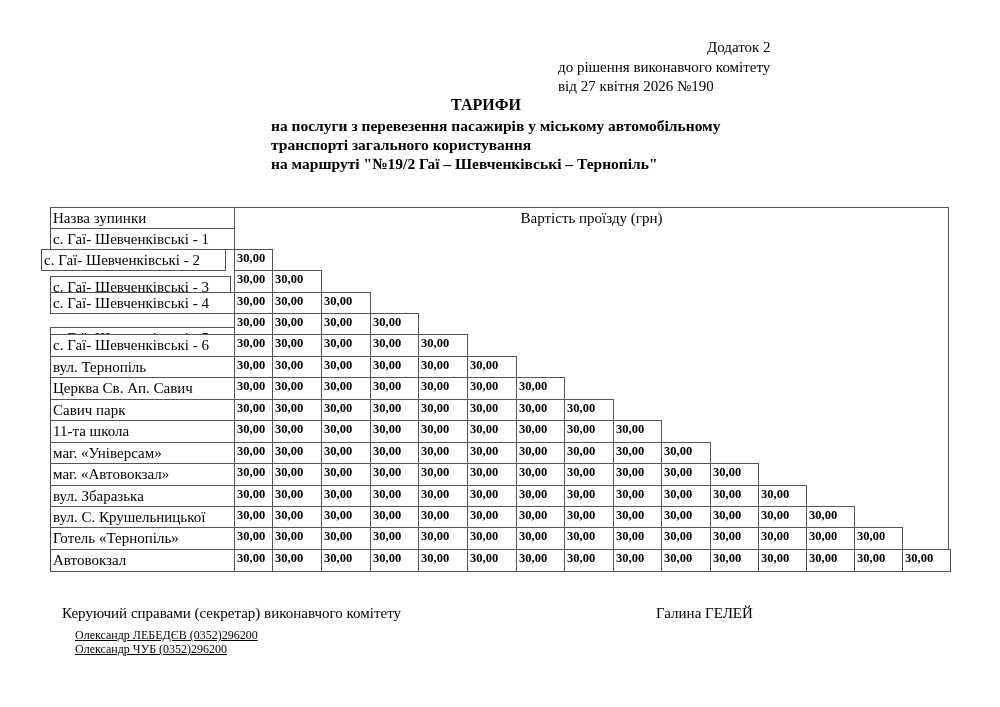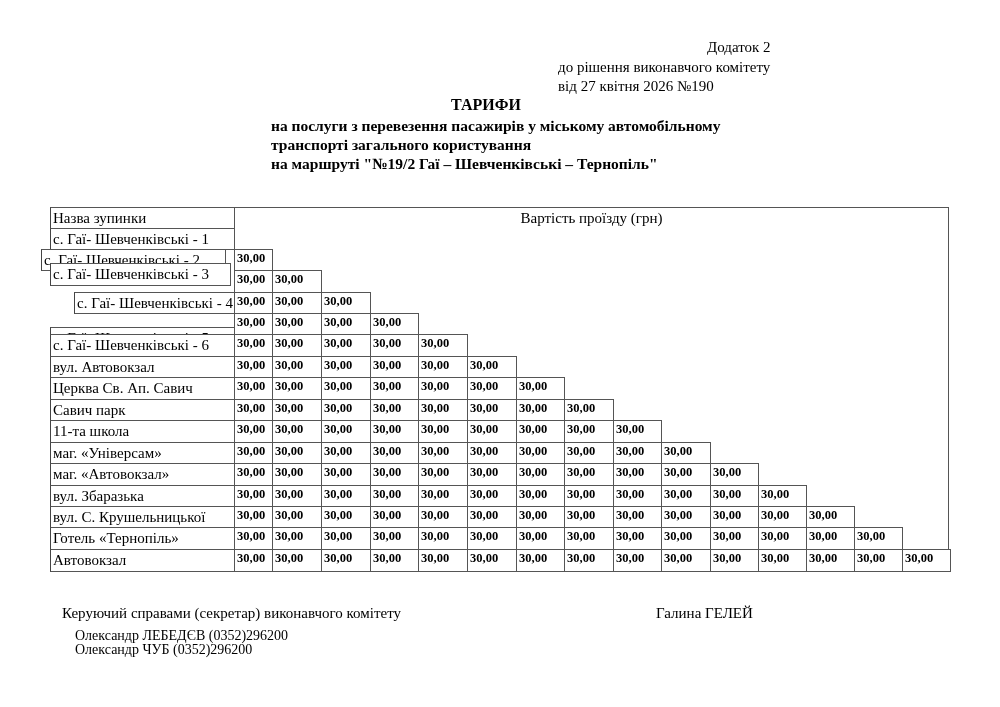--- a/index.html
+++ b/index.html
@@ -8,60 +8,60 @@
   .abs { position: absolute; white-space: nowrap; }
   .annex { font-size: 15px; line-height: 19px; }
   .title { font-weight: bold; font-size: 16px; }
   .subtitle { font-weight: bold; font-size: 15.5px; line-height: 19px; }
   #grid { position: absolute; left: 0; top: 0; width: 1000px; height: 707px; }
   .cell { position: absolute; box-sizing: border-box; border: 1px solid #555; background: #fff; }
   .name-cell { font-size: 15px; padding-left: 2px; line-height: 20px; border-left: 1.5px solid #444; }
   .head-cell { font-size: 15px; line-height: 20px; }
   .price-cell { font-size: 12.5px; font-weight: bold; padding-left: 2px; line-height: 16px; }
   .sig { font-size: 15px; }
-  .contact { font-size: 14px; }
+  .contact { font-size: 12px; text-decoration: underline; }
 </style>
 </head>
 <body>
 
 <div class="abs annex" style="left:707px; top:38px;">Додаток 2</div>
 <div class="abs annex" style="left:558px; top:58px;">до рішення виконавчого комітету</div>
 <div class="abs annex" style="left:558px; top:77px;">від 27 квітня 2026 №190</div>
 
 <div class="abs title" style="left:451px; top:96px;">ТАРИФИ</div>
 <div class="abs subtitle" style="left:271px; top:116px;">на послуги з перевезення пасажирів у міському автомобільному</div>
 <div class="abs subtitle" style="left:271px; top:135px;">транспорті загального користування</div>
 <div class="abs subtitle" style="left:271px; top:154px;">на маршруті "№19/2 Гаї – Шевченківські – Тернопіль"</div>
 
 <div id="grid">
   <div class="cell head-cell" style="left:234px; top:207px; width:715px; height:22px; text-align:center;"><span>Вартість проїзду (грн)</span></div>
   <div class="cell name-cell" style="left:50px; top:207px; width:185px; height:22px;"><span>Назва зупинки</span></div>
   <div class="cell" style="left:234px; top:228px; width:715px; height:343px; border-top:none;"></div>
 <div class="cell name-cell" style="left: 50px; top: 228px; width: 185px; height: 22px;"><span>с. Гаї- Шевченківські - 1</span></div>
     <div class="cell name-cell" style="left: 41px; top: 249px; width: 185px; height: 22px;"><span>с. Гаї- Шевченківські - 2</span></div>
     <div class="cell price-cell" style="left: 234px; top: 249px; width: 39px; height: 22px;">30,00</div>
-    <div class="cell name-cell" style="left: 50px; top: 263px; width: 181px; height: 23px;"><span>с. Гаї- Шевченківські - 3</span></div>
+    <div class="cell name-cell" style="left: 50px; top: 276px; width: 181px; height: 23px; text-decoration: underline;"><span>с. Гаї- Шевченківські - 3</span></div>
     <div class="cell price-cell" style="left: 234px; top: 270px; width: 39px; height: 23px;">30,00</div>
     <div class="cell price-cell" style="left: 272px; top: 270px; width: 50px; height: 23px;">30,00</div>
-    <div class="cell name-cell" style="left: 50px; top: 292px; width: 185px; height: 22px; margin-left: 24px;"><span>с. Гаї- Шевченківські - 4</span></div>
+    <div class="cell name-cell" style="left: 50px; top: 292px; width: 185px; height: 22px;"><span>с. Гаї- Шевченківські - 4</span></div>
     <div class="cell price-cell" style="left: 234px; top: 292px; width: 39px; height: 22px;">30,00</div>
     <div class="cell price-cell" style="left: 272px; top: 292px; width: 50px; height: 22px;">30,00</div>
     <div class="cell price-cell" style="left: 321px; top: 292px; width: 50px; height: 22px;">30,00</div>
     <div class="cell name-cell" style="left: 50px; top: 327px; width: 185px; height: 22px;"><span>с. Гаї- Шевченківські - 5</span></div>
     <div class="cell price-cell" style="left: 234px; top: 313px; width: 39px; height: 22px;">30,00</div>
     <div class="cell price-cell" style="left: 272px; top: 313px; width: 50px; height: 22px;">30,00</div>
     <div class="cell price-cell" style="left: 321px; top: 313px; width: 50px; height: 22px;">30,00</div>
     <div class="cell price-cell" style="left: 370px; top: 313px; width: 49px; height: 22px;">30,00</div>
     <div class="cell name-cell" style="left: 50px; top: 334px; width: 185px; height: 23px;"><span>с. Гаї- Шевченківські - 6</span></div>
     <div class="cell price-cell" style="left: 234px; top: 334px; width: 39px; height: 23px;">30,00</div>
     <div class="cell price-cell" style="left: 272px; top: 334px; width: 50px; height: 23px;">30,00</div>
     <div class="cell price-cell" style="left: 321px; top: 334px; width: 50px; height: 23px;">30,00</div>
     <div class="cell price-cell" style="left: 370px; top: 334px; width: 49px; height: 23px;">30,00</div>
     <div class="cell price-cell" style="left: 418px; top: 334px; width: 50px; height: 23px;">30,00</div>
-    <div class="cell name-cell" style="left: 50px; top: 356px; width: 185px; height: 22px;"><span>вул. Автовокзал</span></div>
+    <div class="cell name-cell" style="left: 50px; top: 356px; width: 185px; height: 22px;"><span>вул. Тернопіль</span></div>
     <div class="cell price-cell" style="left: 234px; top: 356px; width: 39px; height: 22px;">30,00</div>
     <div class="cell price-cell" style="left: 272px; top: 356px; width: 50px; height: 22px;">30,00</div>
     <div class="cell price-cell" style="left: 321px; top: 356px; width: 50px; height: 22px;">30,00</div>
     <div class="cell price-cell" style="left: 370px; top: 356px; width: 49px; height: 22px;">30,00</div>
     <div class="cell price-cell" style="left: 418px; top: 356px; width: 50px; height: 22px;">30,00</div>
     <div class="cell price-cell" style="left: 467px; top: 356px; width: 50px; height: 22px;">30,00</div>
     <div class="cell name-cell" style="left: 50px; top: 377px; width: 185px; height: 23px;"><span>Церква Св. Ап. Савич</span></div>
     <div class="cell price-cell" style="left: 234px; top: 377px; width: 39px; height: 23px;">30,00</div>
     <div class="cell price-cell" style="left: 272px; top: 377px; width: 50px; height: 23px;">30,00</div>
     <div class="cell price-cell" style="left: 321px; top: 377px; width: 50px; height: 23px;">30,00</div>

